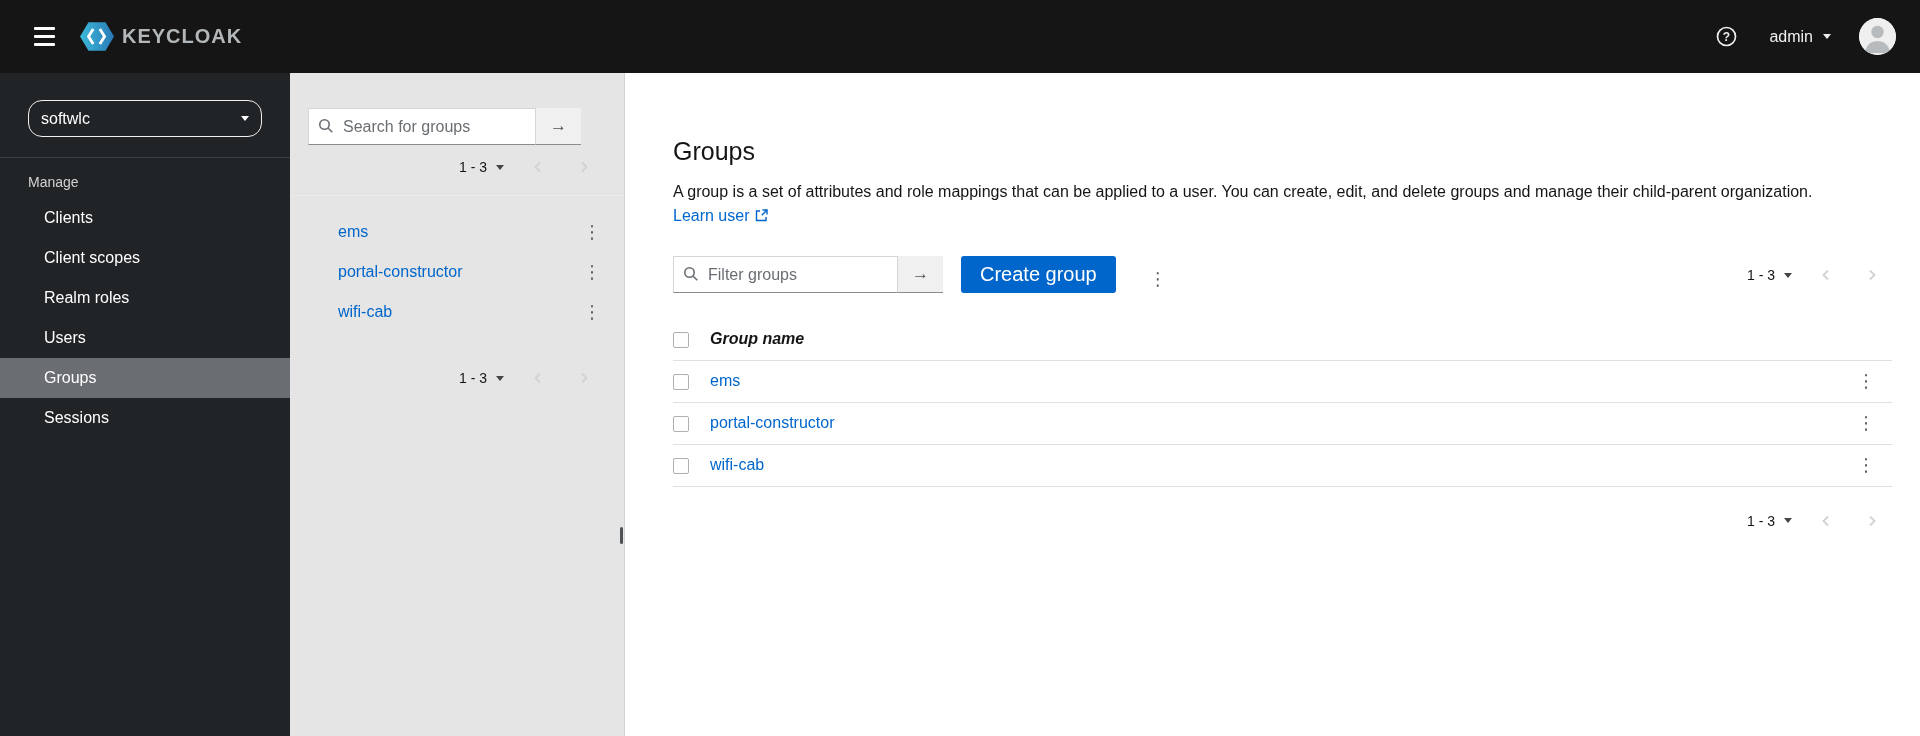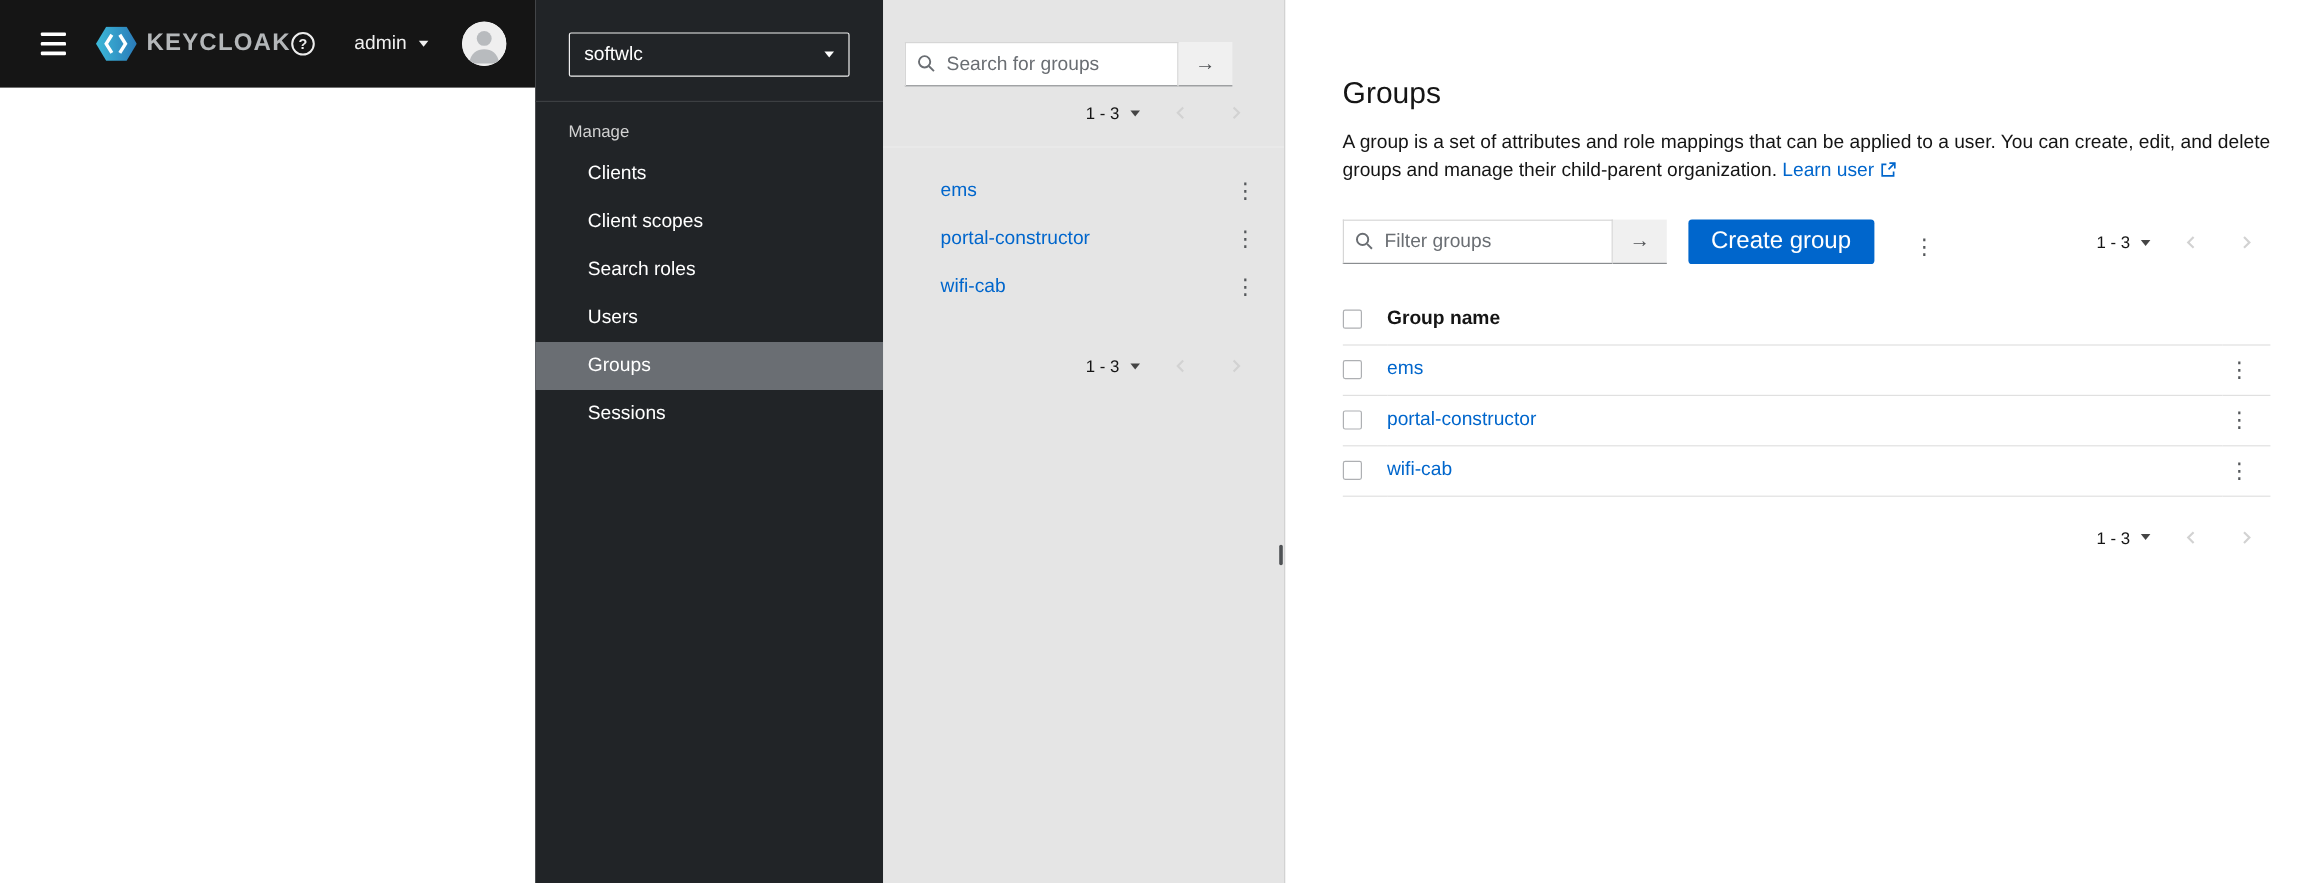--- a/index.html
+++ b/index.html
@@ -1,41 +1,41 @@
 <!DOCTYPE html>
 <html lang="en"><head>
 <meta charset="utf-8">
 <style>
   * { margin:0; padding:0; box-sizing:border-box; font-family:"Liberation Sans", sans-serif; }
   html,body { width:1920px; height:736px; background:#fff; overflow:hidden; }
   button { background:none; border:none; cursor:pointer; font-family:inherit; }
   a { text-decoration:none; cursor:pointer; }
   ul { list-style:none; }
 
-  .app { width:1920px; height:736px; display:flex; flex-direction:row; }
+  .app { width:1920px; height:736px; display:flex; flex-direction:column; }
 
   
   .masthead { height:73px; background:#151515; display:flex; align-items:center; padding:0 24px; flex-shrink:0; }
   .nav-toggle { width:40px; height:40px; display:flex; align-items:center; justify-content:center; margin-right:16px; }
   .hamburger { display:flex; flex-direction:column; gap:5px; }
   .hamburger i { display:block; width:21px; height:3px; background:#fff; border-radius:1px; }
   .brand { display:flex; align-items:center; gap:8px; }
   .brand-text { font-size:20px; font-weight:bold; letter-spacing:1px; color:#b4b7b9; }
   .masthead-spacer { flex:1; }
   .help-btn { display:flex; align-items:center; margin-right:32px; }
   .user-menu { display:flex; align-items:center; gap:10px; color:#f0f0f0; font-size:16px; margin-right:28px; }
   .caret { width:0; height:0; border-left:4.5px solid transparent; border-right:4.5px solid transparent; border-top:5px solid currentColor; display:inline-block; }
   .avatar { width:37px; height:37px; border-radius:50%; overflow:hidden; background:#efefef; display:inline-flex; flex-shrink:0; }
 
   
   .app-body { flex:1; display:flex; min-height:0; }
 
   
   .sidebar { width:290px; background:#212427; flex-shrink:0; display:flex; flex-direction:column; overflow:hidden; }
-  .realm-selector { margin:27px 28px 0; height:37px; border:1px solid #f0f0f0; border-radius:2px; display:flex; align-items:center; justify-content:space-between; padding:0 12px; color:#fff; font-size:16px; }
+  .realm-selector { margin:27px 28px 0; height:37px; border:1px solid #f0f0f0; border-radius:14px; display:flex; align-items:center; justify-content:space-between; padding:0 12px; color:#fff; font-size:16px; }
   .sidebar-divider { height:1px; background:#3c3f42; margin-top:20px; }
   .nav-section-title { padding:16px 28px 8px; font-size:14px; color:#d2d2d2; }
   .nav-section.configure .nav-section-title { padding-top:44px; }
   .nav-item { display:flex; align-items:center; height:40px; padding:0 44px; font-size:16px; color:#fff; }
   .nav-item.active { background:#6a6e73; }
 
   
   .tree-panel { width:335px; background:#e5e5e5; border-right:1px solid #d2d2d2; flex-shrink:0; position:relative; padding-top:35px; }
   .tree-toolbar { padding:0 20px 10px 18px; border-bottom:1px solid #ebebeb; }
   .search-row { display:flex; }
@@ -67,21 +67,21 @@
   .toolbar { margin-top:28px; display:flex; align-items:flex-end; }
   .filter-input { width:225px; }
   .create-btn { margin-left:18px; height:37px; padding:0 19px; background:#0066cc; color:#fff; font-size:20px; border-radius:3px; display:flex; align-items:center; }
   .toolbar-kebab { margin-left:28px; }
   .toolbar .pagination { margin-left:auto; }
 
   .groups-table { width:100%; border-collapse:collapse; margin-top:25px; }
   .groups-table th, .groups-table td { height:42px; border-bottom:1px solid #e0e0e0; text-align:left; vertical-align:middle; }
   .col-check { width:37px; }
   .col-kebab { width:40px; text-align:right; }
-  th.col-name { font-weight:bold; font-size:16px; color:#151515; }
+  th.col-name { font-weight:bold; font-size:16px; color:#151515;font-style:italic; }
   .cell-link { color:#0066cc; font-size:16px; }
   .checkbox { display:inline-block; width:16px; height:16px; border:1px solid #aeb0b3; border-radius:2px; background:#fff; vertical-align:middle; cursor:pointer; }
   .footer-pg { margin-top:16px; }
 </style>
 </head>
 <body>
 
 <div class="app">
 
   <header class="masthead">
@@ -132,21 +132,21 @@
       <button class="realm-selector">
         <span>softwlc</span>
         <span class="caret"></span>
       </button>
       <div class="sidebar-divider"></div>
 
       <div class="nav-section manage">
         <div class="nav-section-title">Manage</div>
         <a class="nav-item">Clients</a>
         <a class="nav-item">Client scopes</a>
-        <a class="nav-item">Search roles</a>
+        <a class="nav-item">Realm roles</a>
         <a class="nav-item">Users</a>
         <a class="nav-item active">Groups</a>
         <a class="nav-item">Sessions</a>
       </div>
 
     </nav>
 
     <aside class="tree-panel">
       <div class="tree-toolbar">
         <div class="search-row">

